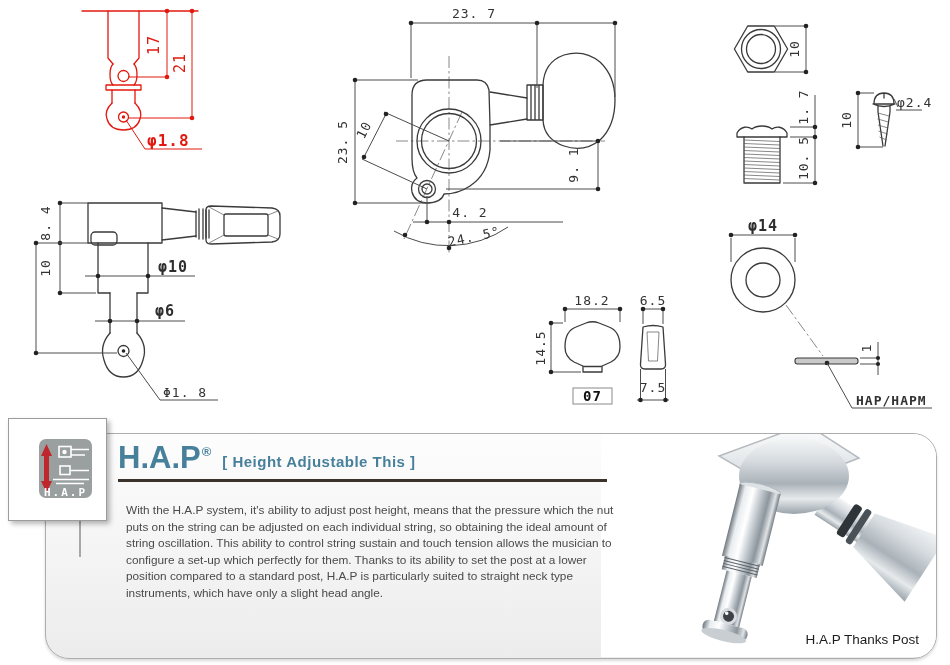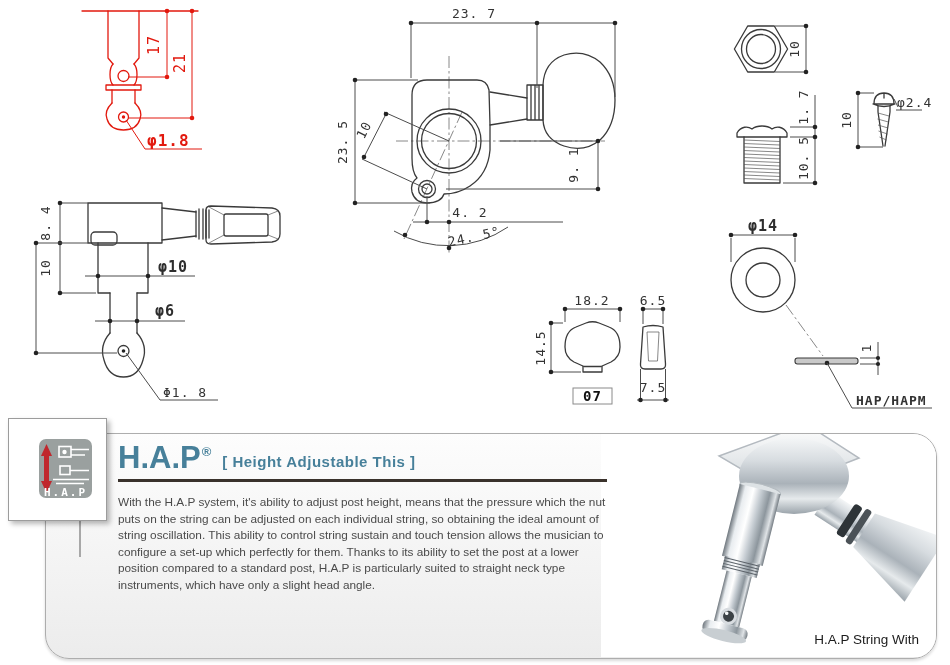--- a/index.html
+++ b/index.html
@@ -26,21 +26,21 @@
          border:1.5px solid #adadad;border-radius:24px;
          background:linear-gradient(180deg,#fdfdfd 0%,#f3f3f3 60%,#ececec 100%);
          box-shadow:0 2px 3px rgba(0,0,0,.15);overflow:hidden;}
   .photo{position:absolute;right:0;top:0;width:335px;height:223px;}
   .title-row{position:absolute;left:72px;top:8px;display:flex;align-items:flex-end;}
   .hap-title{color:#47809a;font-size:31px;font-weight:bold;letter-spacing:0;line-height:1;}
   .reg{color:#47809a;font-size:13px;font-weight:bold;position:relative;top:-14px;left:1px;}
   .hap-sub{color:#47809a;font-size:15px;font-weight:bold;margin-left:12px;letter-spacing:.5px;
            position:relative;top:-3px;}
   .rule{position:absolute;left:72px;top:45px;width:489px;height:3px;background:#3a322c;}
-  .desc{position:absolute;left:72px;top:60px;width:492px;margin:0;
+  .desc{position:absolute;left:72px;top:60px;width:492px;margin:8px;
         color:#4a4a4a;font-size:11.8px;line-height:16.6px;}
   .caption{position:absolute;right:17px;bottom:11px;color:#1c1c1c;font-size:13.5px;}
 
   
   .logo-box{position:absolute;left:8px;top:418px;width:97px;height:101px;background:#fff;
             border:1px solid #9c9c9c;box-shadow:3px 3px 5px rgba(0,0,0,.28);z-index:3;}
   .logo-tail{position:absolute;left:79px;top:519px;width:2px;height:38px;background:#a8a8a8;z-index:2;}
 </style>
 </head>
 <body>
@@ -272,21 +272,21 @@
       </g>
     </svg>
 
     <div class="title-row">
       <span class="hap-title">H.A.P</span>
         <sup class="reg">®</sup>
       <span class="hap-sub">[ Height Adjustable This ]</span>
     </div>
     <div class="rule"></div>
     <p class="desc">With the H.A.P system, it's ability to adjust post height, means that the pressure which the nut puts on the string can be adjusted on each individual string, so obtaining the ideal amount of string oscillation. This ability to control string sustain and touch tension allows the musician to configure a set-up which perfectly for them. Thanks to its ability to set the post at a lower position compared to a standard post, H.A.P is particularly suited to straight neck type instruments, which have only a slight head angle.</p>
-    <div class="caption">H.A.P String With</div>
+    <div class="caption">H.A.P Thanks Post</div>
   </div>
 
   <div class="logo-box">
     <svg width="95" height="99" viewBox="0 0 95 99">
       <rect x="30" y="20" width="53" height="59" rx="7" fill="#9aa09f"></rect>
       <g fill="#c0272d">
         <polygon points="37.5,25 32,37 43,37"></polygon>
         <rect x="35" y="36" width="5" height="27"></rect>
         <polygon points="37.5,74 32,62 43,62"></polygon>
       </g>

